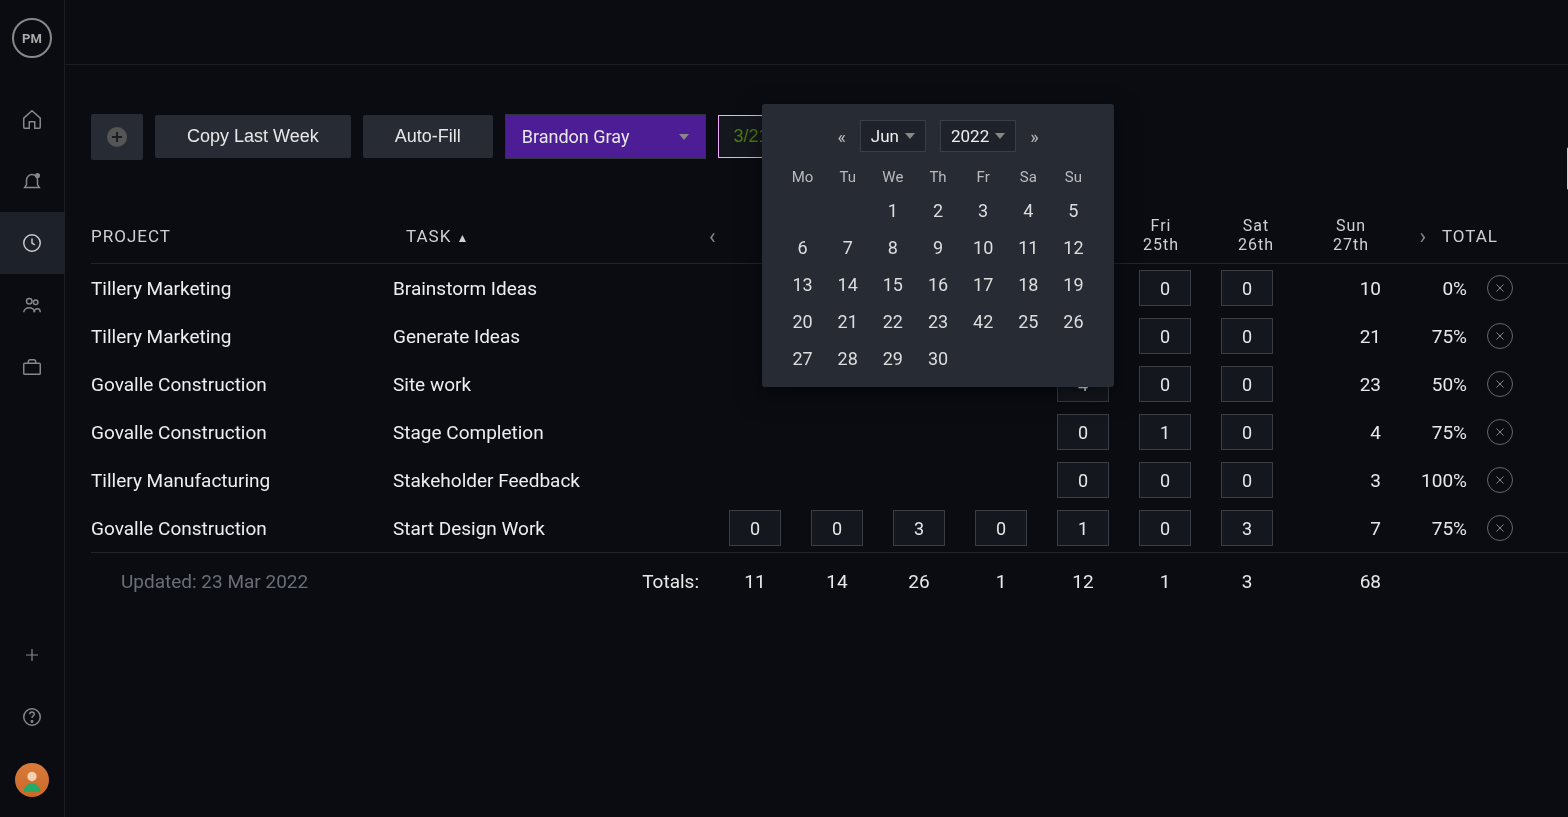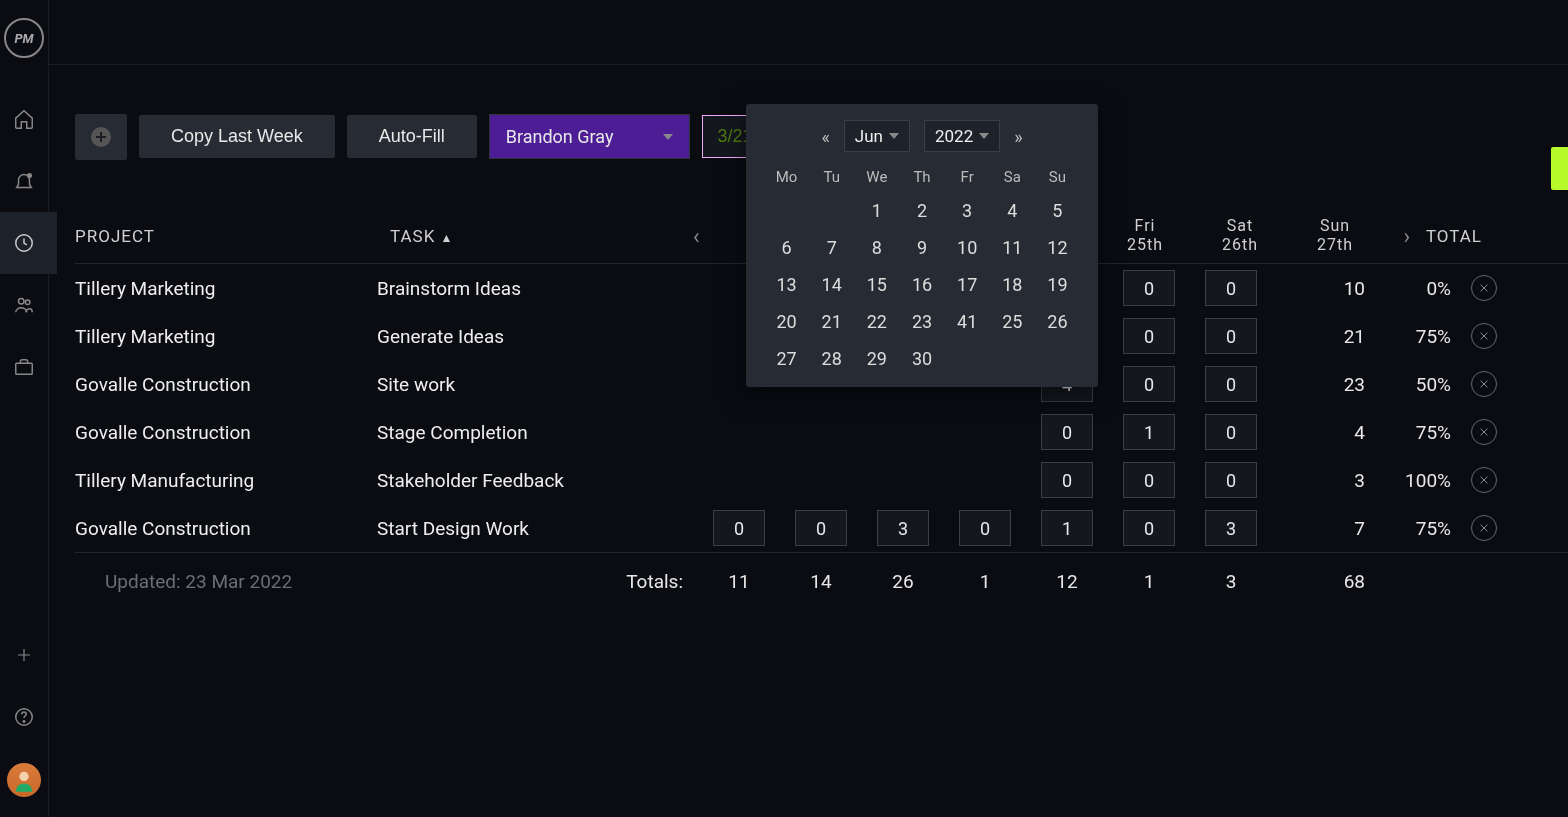--- a/index.html
+++ b/index.html
@@ -7,28 +7,27 @@
   background: #0a0c12;
   color: #e8e8e8;
   font-family: -apple-system, BlinkMacSystemFont, "Segoe UI", Roboto, sans-serif;
   font-size: 14px;
   width: 1568px;
   height: 817px;
   overflow: hidden;
   display: flex;
 }
 .sidebar {
-  width: 49px;
+  width: 65px;
   background: #0a0c12;
   border-right: 1px solid #1a1d24;
   display: flex;
   flex-direction: column;
   align-items: center;
   padding-top: 18px;
-  font-style: italic;
 }
 .logo {
   width: 40px; height: 40px;
   border: 2px solid #888;
   border-radius: 50%;
   display: flex; align-items: center; justify-content: center;
   color: #aaa; font-weight: bold; font-size: 13px;
   margin-bottom: 30px;
 }
 .nav-item {
@@ -469,21 +468,21 @@
         <div class="dp-day">14</div>
         <div class="dp-day">15</div>
         <div class="dp-day">16</div>
         <div class="dp-day">17</div>
         <div class="dp-day">18</div>
         <div class="dp-day">19</div>
         <div class="dp-day">20</div>
         <div class="dp-day">21</div>
         <div class="dp-day">22</div>
         <div class="dp-day">23</div>
-        <div class="dp-day">41</div>
+        <div class="dp-day">42</div>
         <div class="dp-day">25</div>
         <div class="dp-day">26</div>
         <div class="dp-day">27</div>
         <div class="dp-day">28</div>
         <div class="dp-day">29</div>
         <div class="dp-day">30</div>
         <div class="dp-day"></div>
         <div class="dp-day"></div>
         <div class="dp-day"></div>
       </div>

